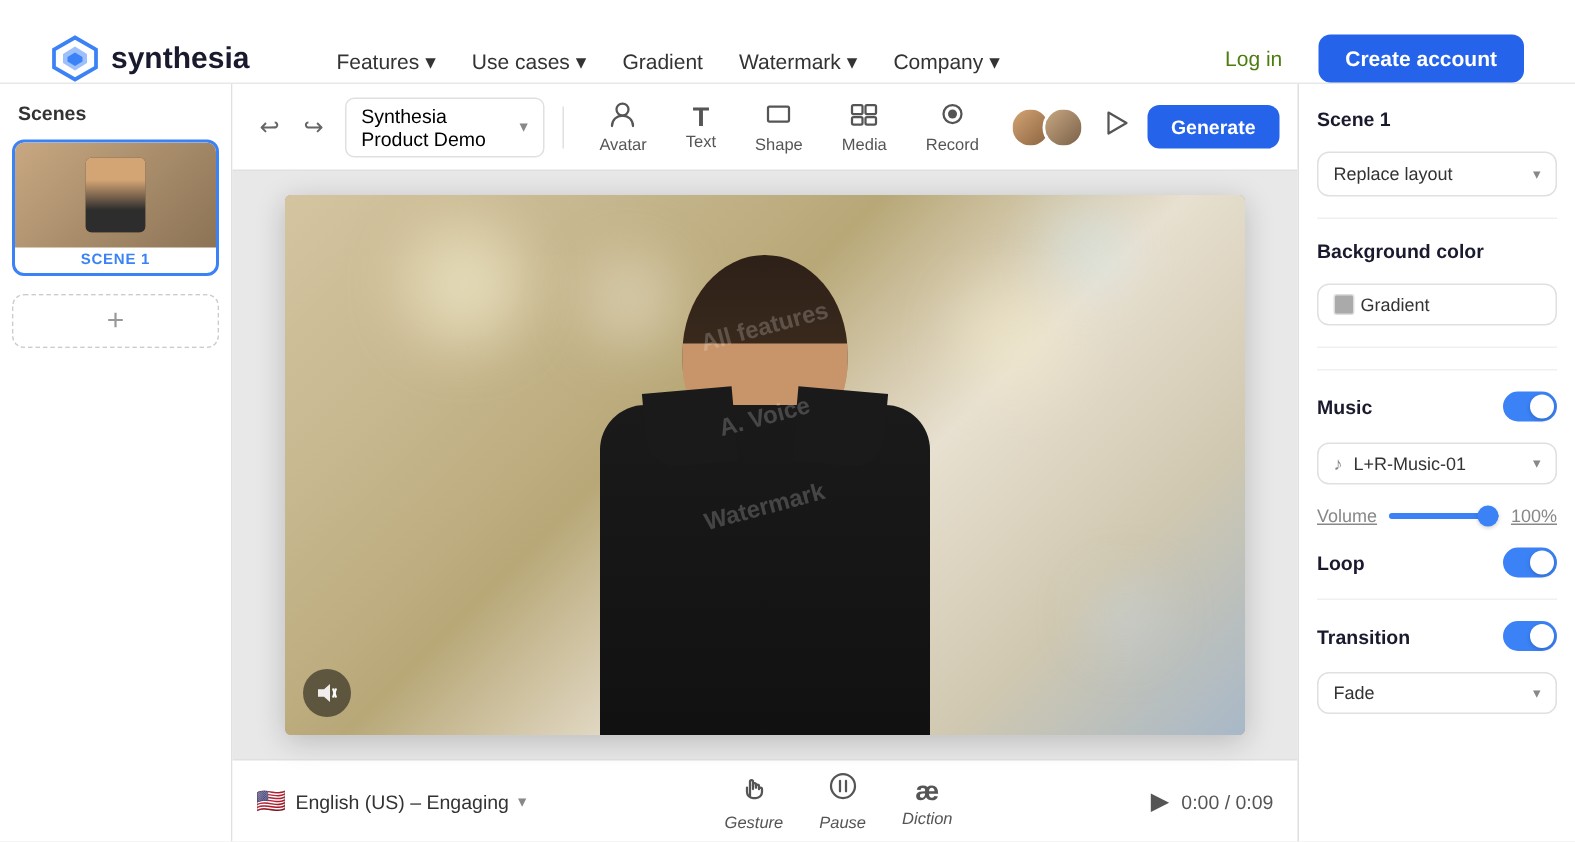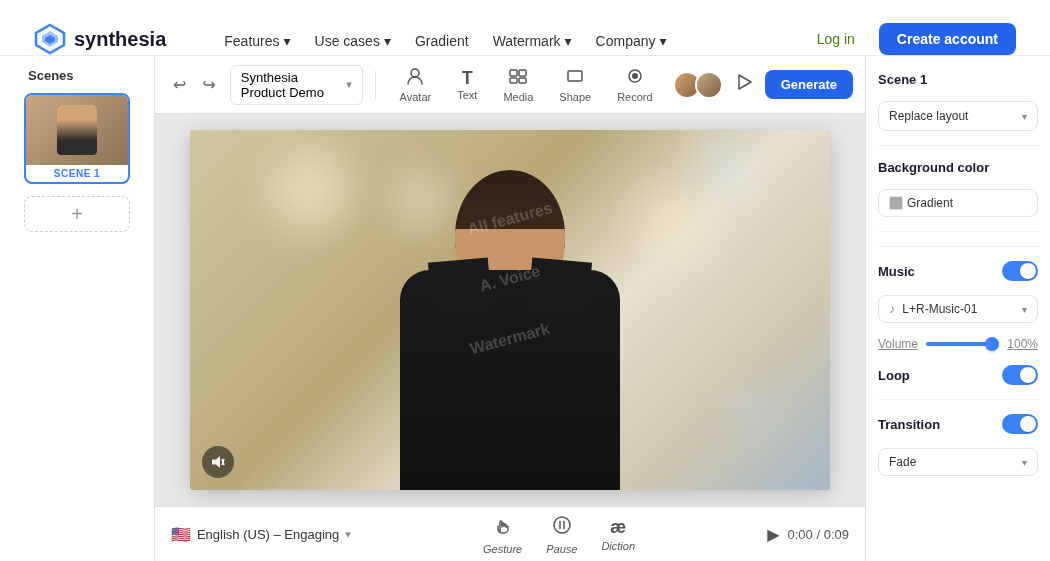--- a/index.html
+++ b/index.html
@@ -22,21 +22,21 @@
 
     
     .editor-wrapper {
       display: flex; height: calc(561px - 56px);
       background: #f0f0f0;
     }
 
     
     .scenes-panel {
       width: 155px; background: #fff; border-right: 1px solid #e0e0e0;
-      display: flex; flex-direction: column; padding: 12px 24px;
+      display: flex; flex-direction: column; padding: 12px 8px;
       flex-shrink: 0;
     }
     .scenes-title { font-size: 13px; font-weight: 600; color: #333; margin-bottom: 10px; padding: 0 4px; }
     .scene-item {
       border-radius: 8px; overflow: hidden; border: 2px solid #3b82f6;
       cursor: pointer; position: relative; margin-bottom: 8px;
     }
     .scene-thumb {
       width: 100%; height: 70px; background: linear-gradient(135deg, #c8a882, #8b7355);
       display: flex; align-items: center; justify-content: center; position: relative; overflow: hidden;
@@ -279,35 +279,35 @@
           </span>
           <span class="tool-label">Avatar</span>
         </div>
         <div class="tool-item">
           <span class="tool-icon" style="font-size:18px;font-weight:700;color:#555;">T</span>
           <span class="tool-label">Text</span>
         </div>
         <div class="tool-item">
           <span class="tool-icon">
             <svg width="20" height="20" viewBox="0 0 20 20" fill="none">
+                <rect x="3" y="5" width="14" height="10" rx="1" stroke="#555" stroke-width="1.5"></rect>
+              </svg>
+          </span>
+          <span class="tool-label">Shape</span>
+        </div>
+        <div class="tool-item">
+          <span class="tool-icon">
+            <svg width="20" height="20" viewBox="0 0 20 20" fill="none">
                 <rect x="2" y="4" width="7" height="6" rx="1" stroke="#555" stroke-width="1.5"></rect>
                 <rect x="11" y="4" width="7" height="6" rx="1" stroke="#555" stroke-width="1.5"></rect>
                 <rect x="2" y="12" width="7" height="5" rx="1" stroke="#555" stroke-width="1.5"></rect>
                 <rect x="11" y="12" width="7" height="5" rx="1" stroke="#555" stroke-width="1.5"></rect>
               </svg>
           </span>
           <span class="tool-label">Media</span>
-        </div>
-        <div class="tool-item">
-          <span class="tool-icon">
-            <svg width="20" height="20" viewBox="0 0 20 20" fill="none">
-                <rect x="3" y="5" width="14" height="10" rx="1" stroke="#555" stroke-width="1.5"></rect>
-              </svg>
-          </span>
-          <span class="tool-label">Shape</span>
         </div>
         <div class="tool-item">
           <span class="tool-icon">
             <svg width="20" height="20" viewBox="0 0 20 20" fill="none">
                 <circle cx="10" cy="10" r="6" stroke="#555" stroke-width="1.5"></circle>
                 <circle cx="10" cy="10" r="3" fill="#555"></circle>
               </svg>
           </span>
           <span class="tool-label">Record</span>
         </div>

